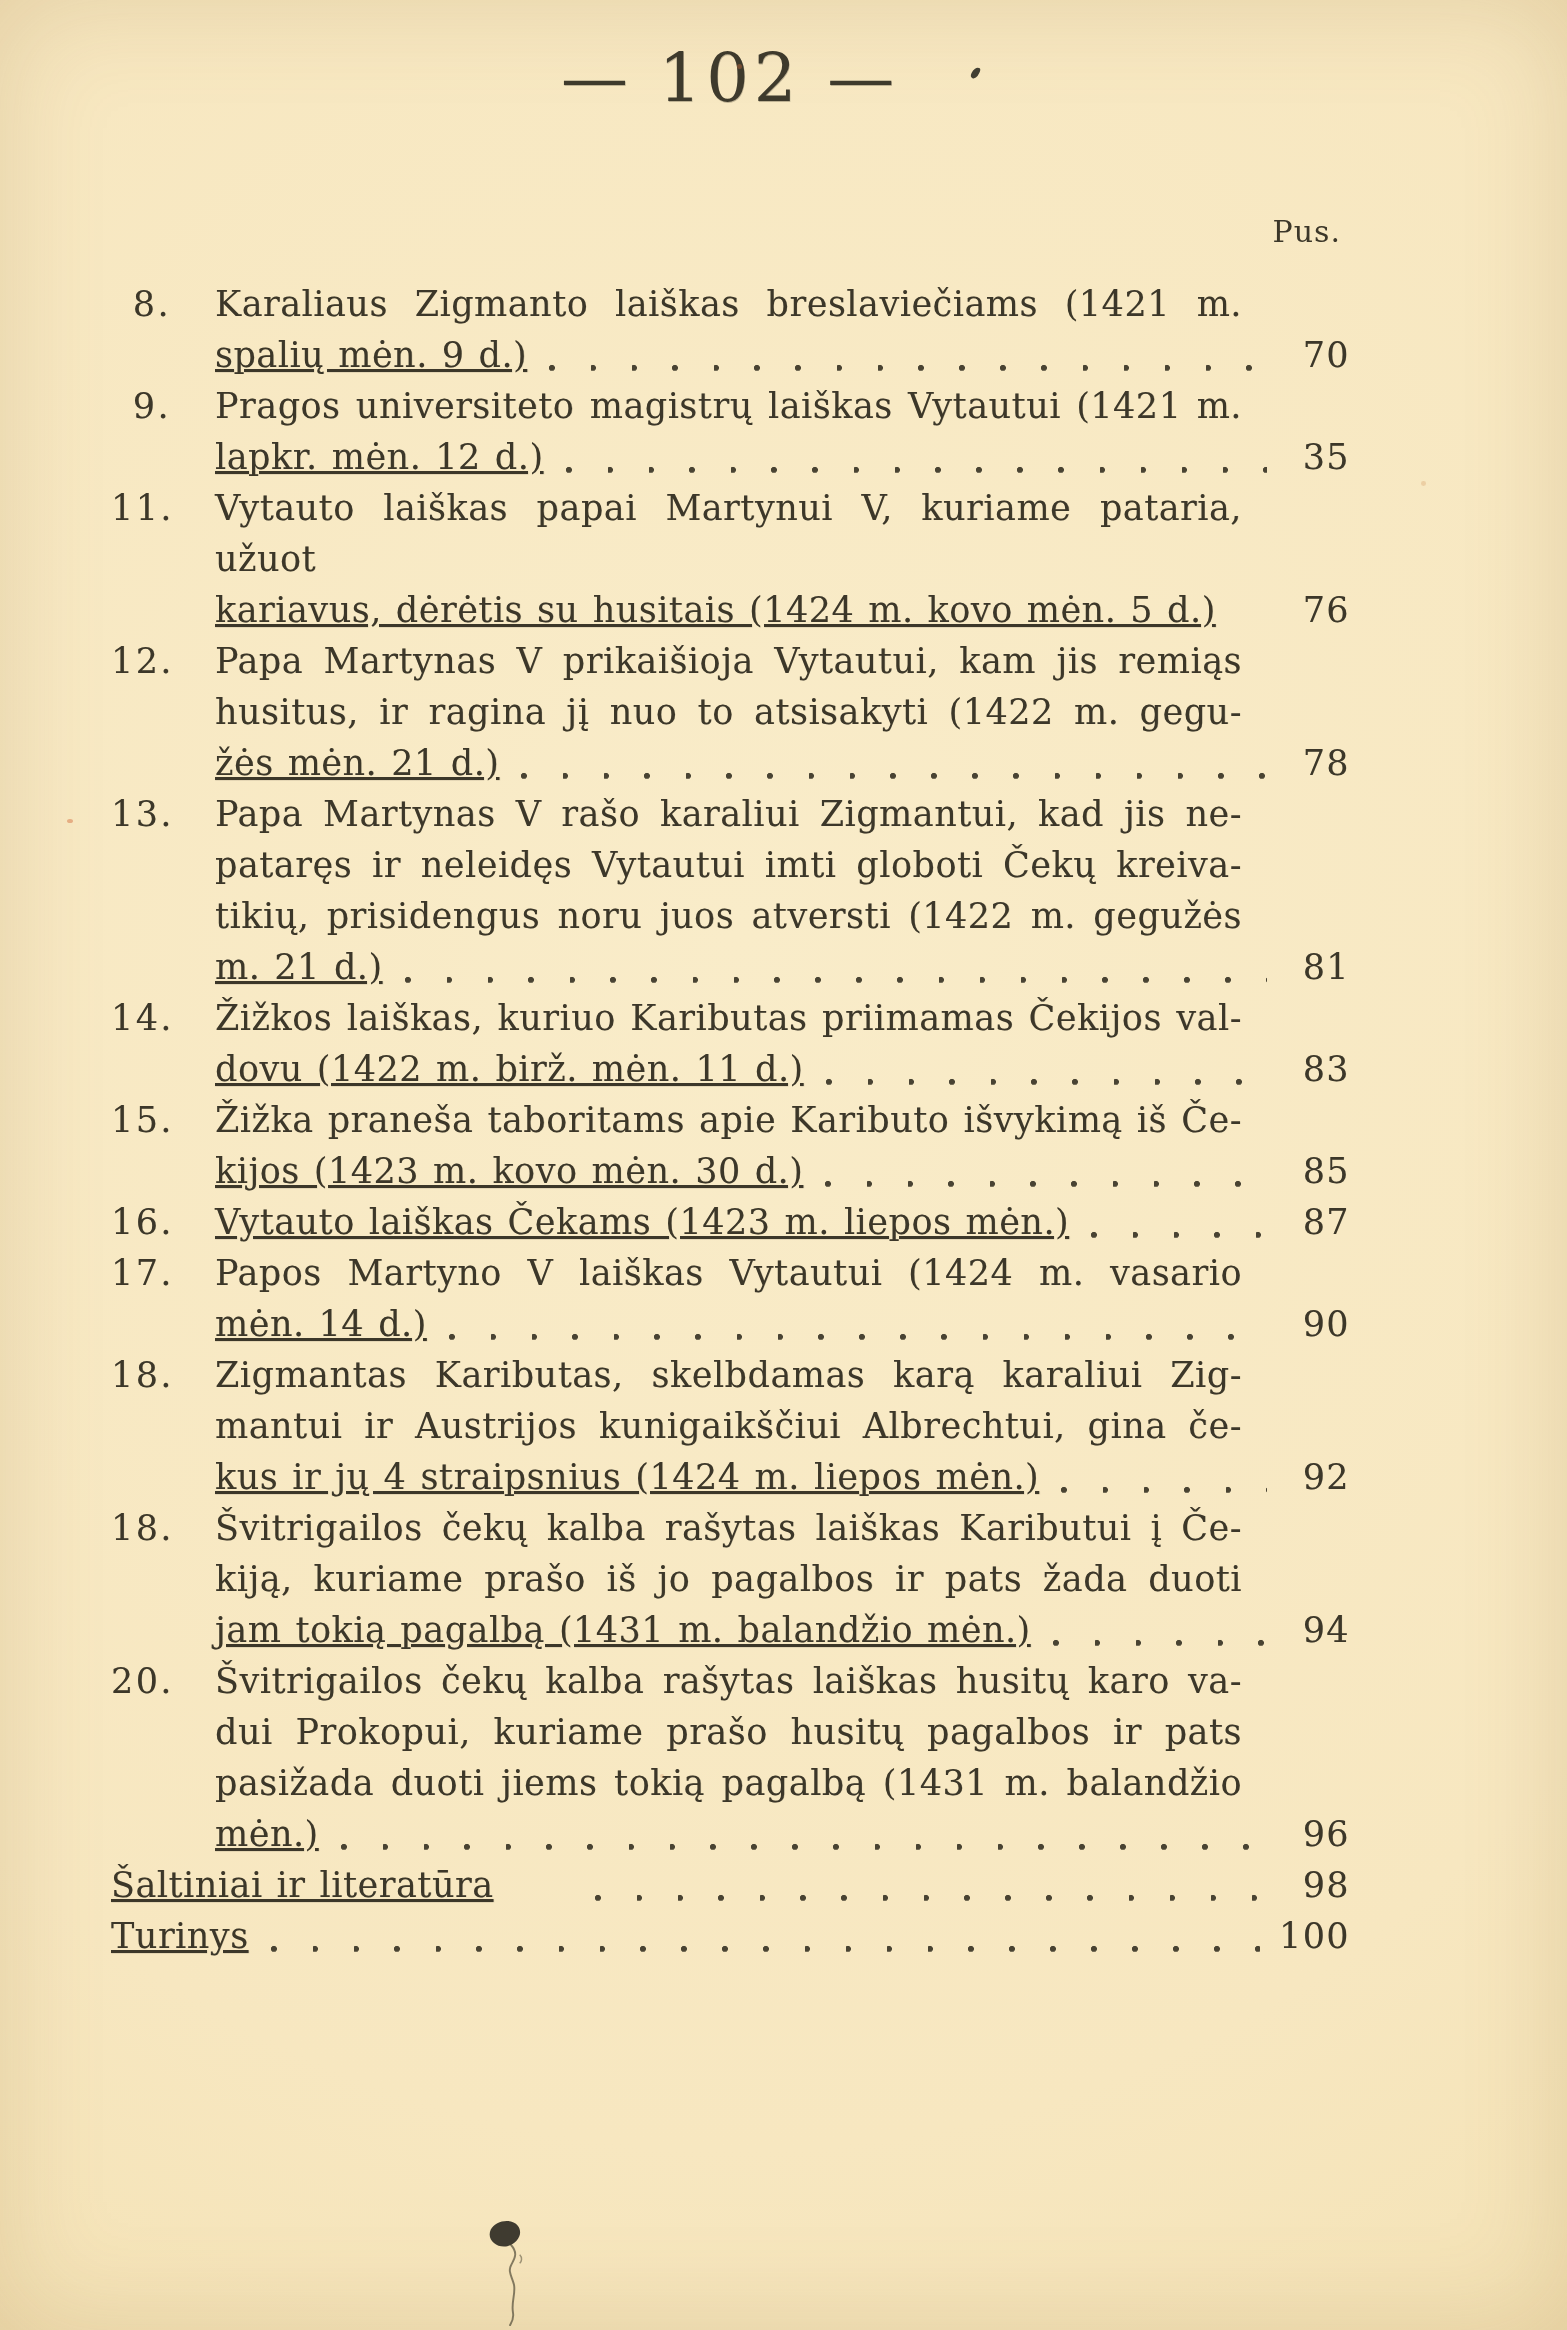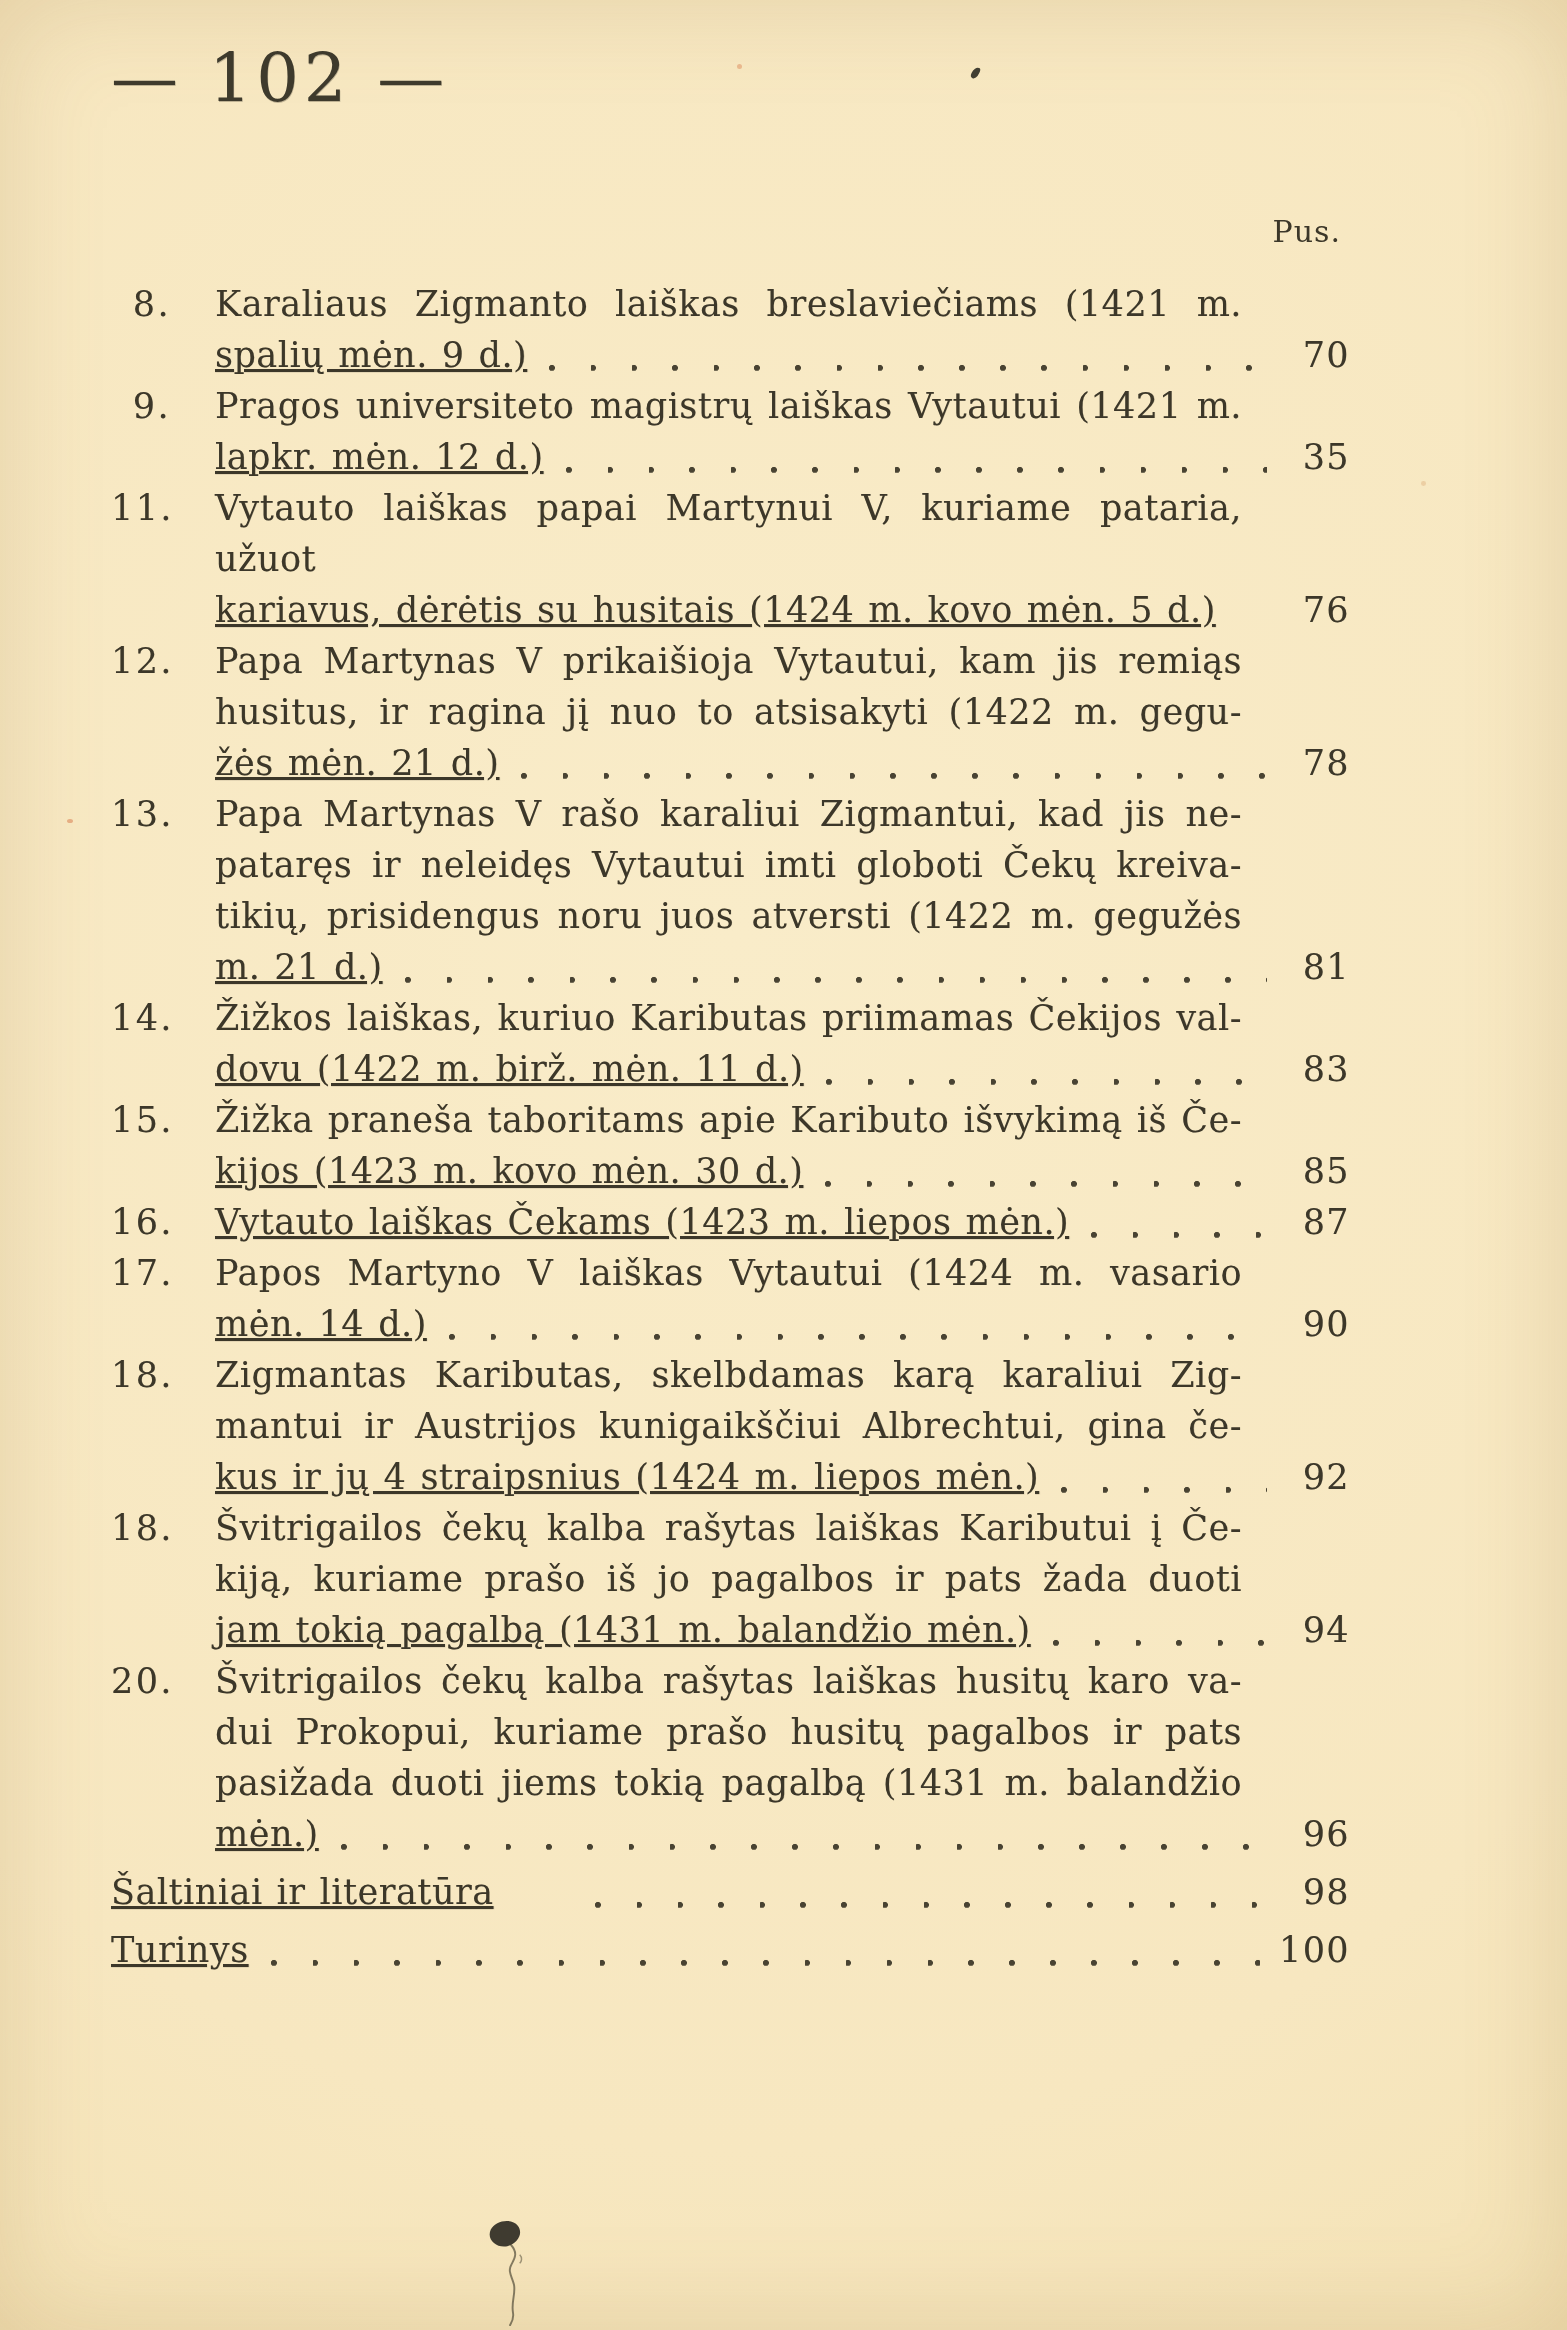--- a/index.html
+++ b/index.html
@@ -12,21 +12,21 @@
       radial-gradient(ellipse 130% 95% at 47% 40%, #f9ecc9 0%, #f7e7c0 55%, #f1dda9 100%);
     box-shadow: inset 0 0 106px rgba(150,110,50,0.20);
     font-family:"DejaVu Serif","Liberation Serif",serif;
     color:#3c3729;
   }
   .page * { box-sizing:border-box; }
 
   .pagenum {
     margin-top:42px;
     margin-left:111px; margin-right:219px;
-    text-align:left;
+    text-align:center;
     font-size:67px; line-height:73px;
     letter-spacing:4.8px;
     color:#3e3a2c;
     text-shadow:0.5px 0.5px 0 rgba(62,57,43,0.30);
   }
   .pus-row {
     margin:99px 227px 0 0;
     text-align:right;
     font-size:30px; line-height:36px;
     letter-spacing:1px;
@@ -60,21 +60,21 @@
     height:7.7px;
     margin:0 19px 9.6px 22px;
     background-image:radial-gradient(circle at 2.9px 3.9px, rgba(58,53,38,0.92) 2.7px, rgba(58,53,38,0) 3.4px);
     background-size:41px 7.7px;
     background-repeat:repeat-x;
     background-position:left center;
   }
   .dots.gapped { margin-left:101px; }
   .spacer { flex:1 1 auto; }
   .pg { flex:none; min-width:64px; text-align:right; letter-spacing:1.4px; }
-  .entry.flush { margin-top:7px;align-items:center; }
+  .entry.flush { margin-top:0;align-items:center; }
 
   
   .ink-speck {
     position:absolute; left:972px; top:67px;
     width:7.2px; height:11.6px;
     background:#2e2b22;
     border-radius:70% 30% 60% 40%;
     transform:rotate(24deg);
     opacity:0.9;
   }

